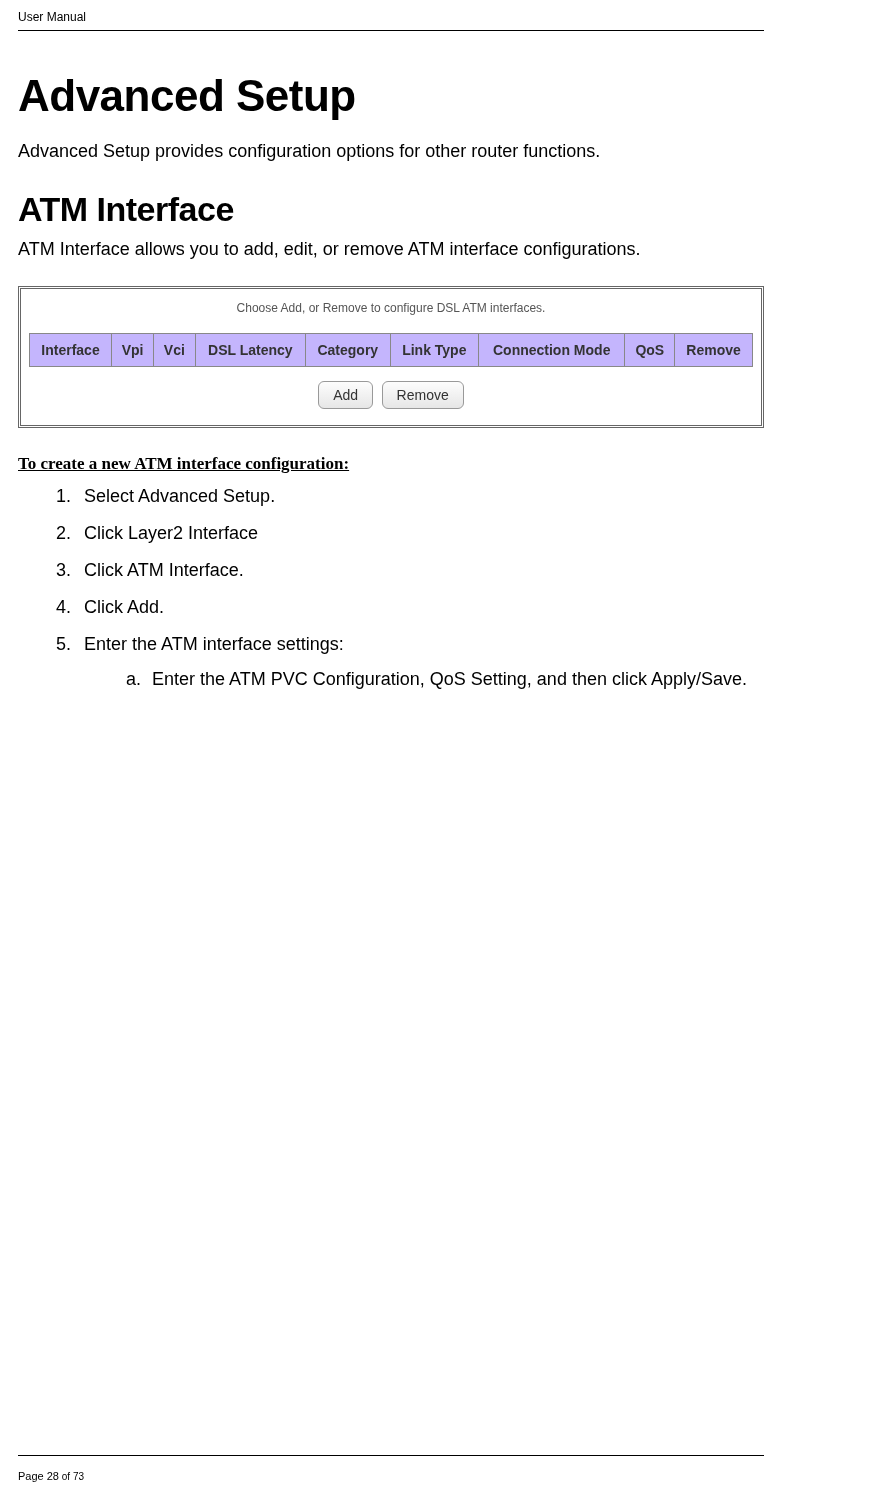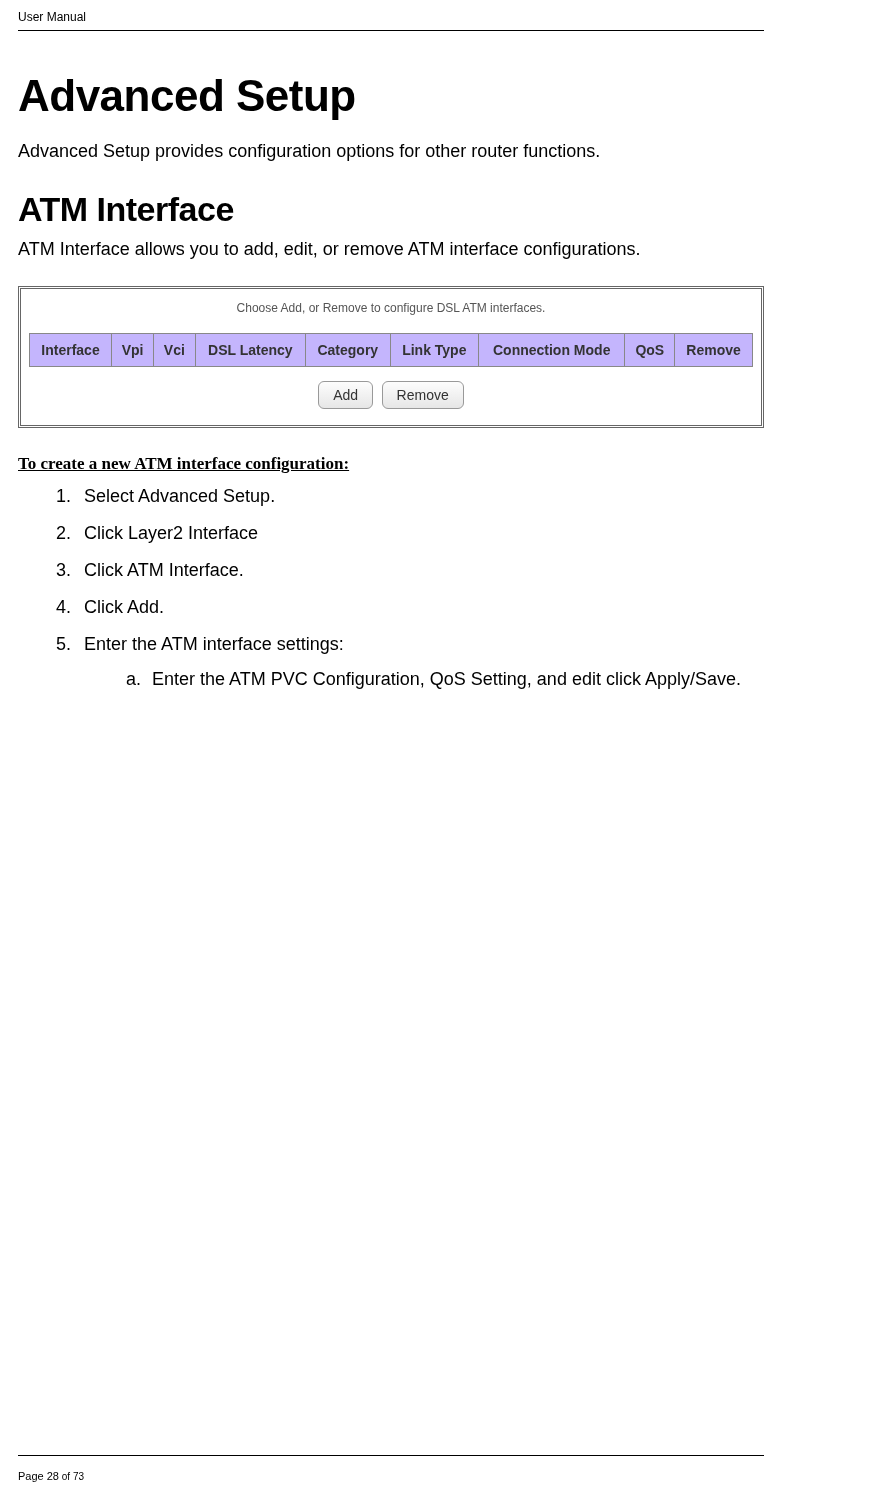--- a/index.html
+++ b/index.html
@@ -184,21 +184,21 @@
   <div class="sub-hd">To create a new ATM interface configuration:</div>
 
   <ol class="steps">
     <li>Select Advanced Setup.</li>
     <li>Click Layer2 Interface</li>
     <li>Click ATM Interface.</li>
     <li>Click Add.</li>
     <li>
       <span>Enter the ATM interface settings:</span>
       <ol class="substeps">
-        <li>Enter the ATM PVC Configuration, QoS Setting, and edit click Apply/Save.</li>
+        <li>Enter the ATM PVC Configuration, QoS Setting, and then click Apply/Save.</li>
       </ol>
     </li>
   </ol>
 
   <hr class="bottom-rule">
   <div class="page-num">
     <span class="cur">Page </span><span class="cur">28</span><span class="of"> of 73</span>
   </div>
 
 </div>

